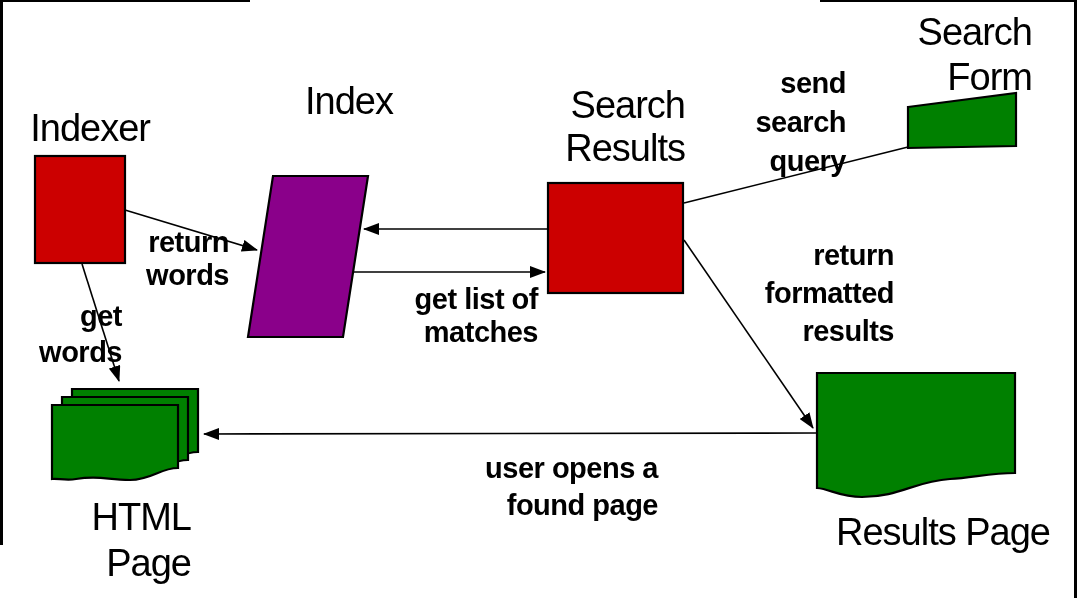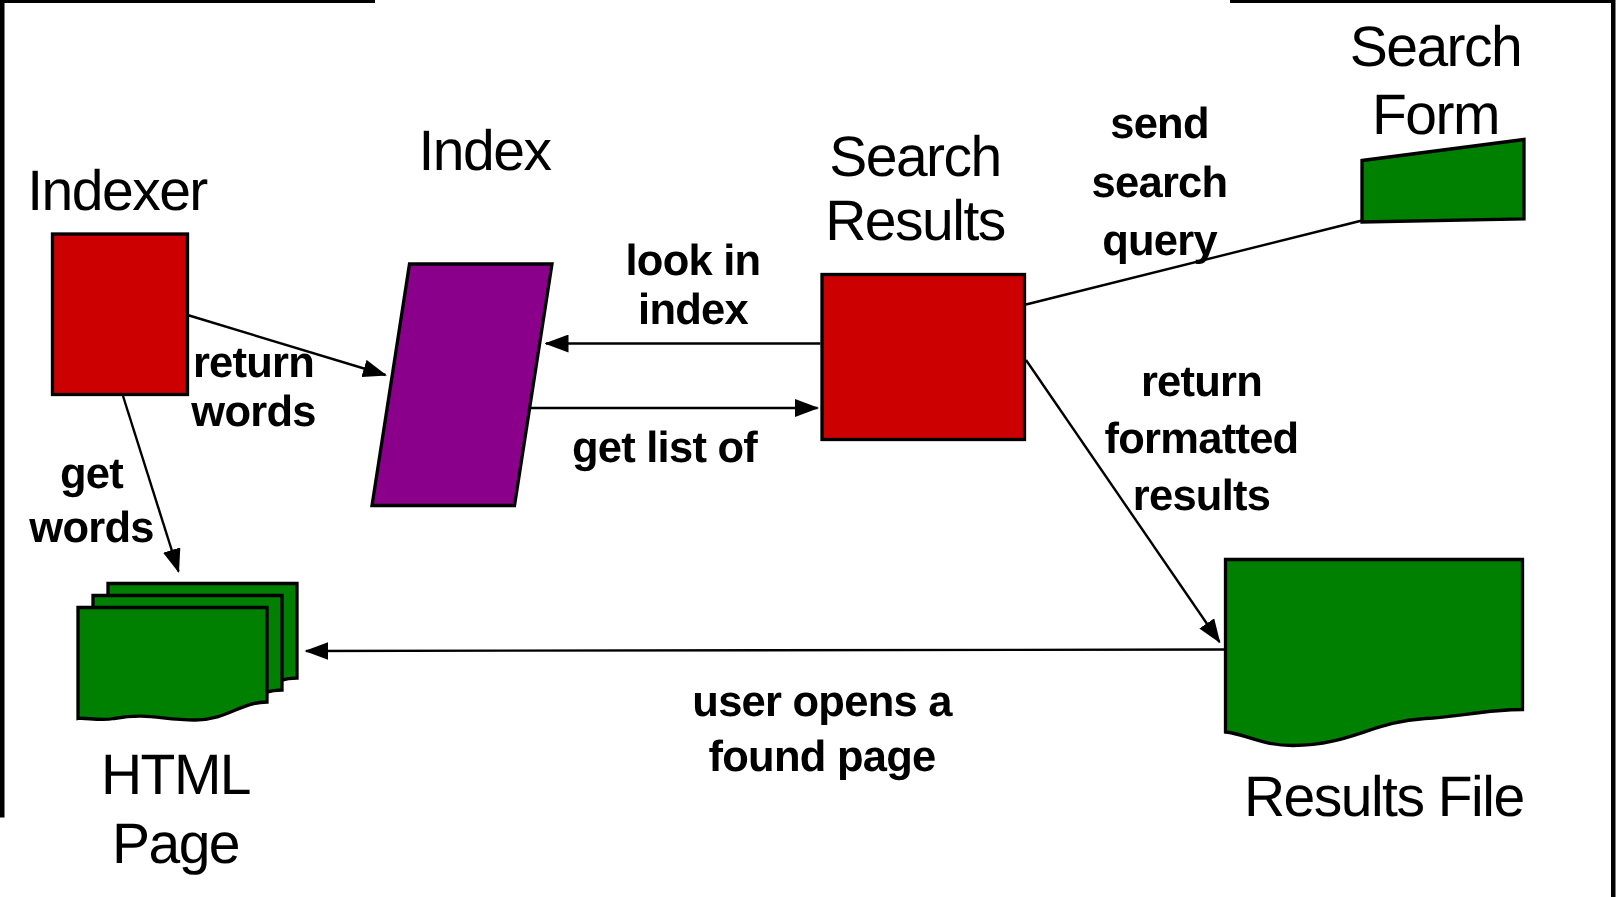--- a/index.html
+++ b/index.html
@@ -6,21 +6,21 @@
   #stage{
     position:relative;
     width:1080px;height:598px;
     background:#ffffff;
     overflow:hidden;
     font-family:"Liberation Sans", sans-serif;
     color:#000;
   }
   #shapes{position:absolute;left:0;top:0;}
   .border{position:absolute;background:#000;}
-  .lbl{position:absolute;text-align:center;white-space:nowrap;}
+  .lbl{position:absolute;text-align:right;white-space:nowrap;}
   .node-lbl{font-size:38px;font-weight:400;line-height:44px;letter-spacing:-1px;}
   .edge-lbl{font-size:29px;font-weight:700;line-height:33px;letter-spacing:-0.5px;}
 </style>
 </head>
 <body>
 
 <div id="stage">
 
   <div class="border" style="left:0;top:0;width:250px;height:2px;"></div>
   <div class="border" style="left:820px;top:0;width:255px;height:2px;"></div>
@@ -78,40 +78,37 @@
     <div>Search</div>
     <div>Form</div>
   </div>
 
   <div class="lbl node-lbl" style="left:43px;top:494px;width:148px;line-height:46px;">
     <div>HTML</div>
     <div>Page</div>
   </div>
 
   <div class="lbl node-lbl" style="left:795px;top:510px;width:255px;">
-    <div>Results File</div>
+    <div>Results Page</div>
   </div>
 
   <div class="lbl edge-lbl" style="left:109px;top:226px;width:120px;">
     <div>return</div>
     <div>words</div>
   </div>
 
   <div class="lbl edge-lbl" style="left:0px;top:298px;width:122px;line-height:36px;">
     <div>get</div>
     <div>words</div>
   </div>
 
-  <div class="lbl edge-lbl" style="left:392px;top:158px;width:140px;">
-    <div>look in</div>
-    <div>index</div>
-  </div>
 
   <div class="lbl edge-lbl" style="left:348px;top:283px;width:190px;">
     <div>get list of</div>
+    <div>matches</div>
   </div>
 
   <div class="lbl edge-lbl" style="left:708px;top:236px;width:186px;line-height:38px;">
     <div>return</div>
     <div>formatted</div>
     <div>results</div>
   </div>
 
   <div class="lbl edge-lbl" style="left:700px;top:64px;width:146px;line-height:39px;">
     <div>send</div>

